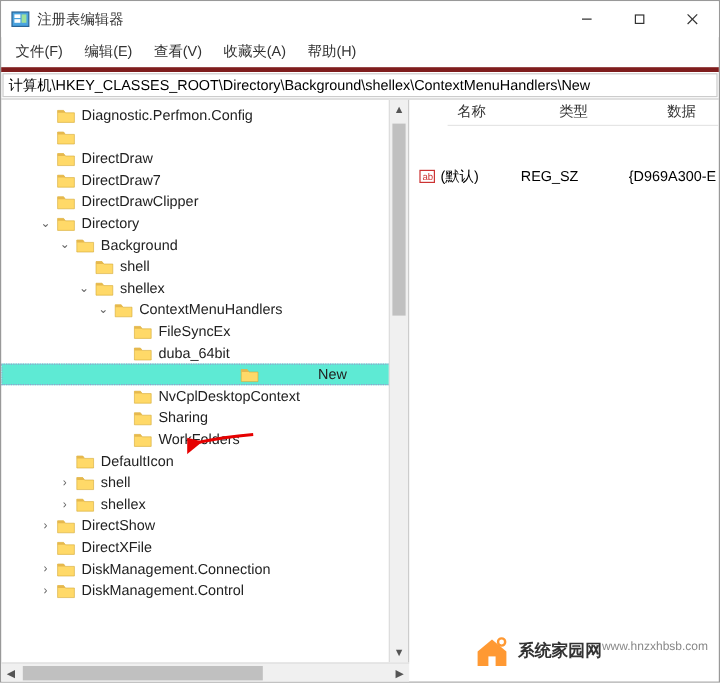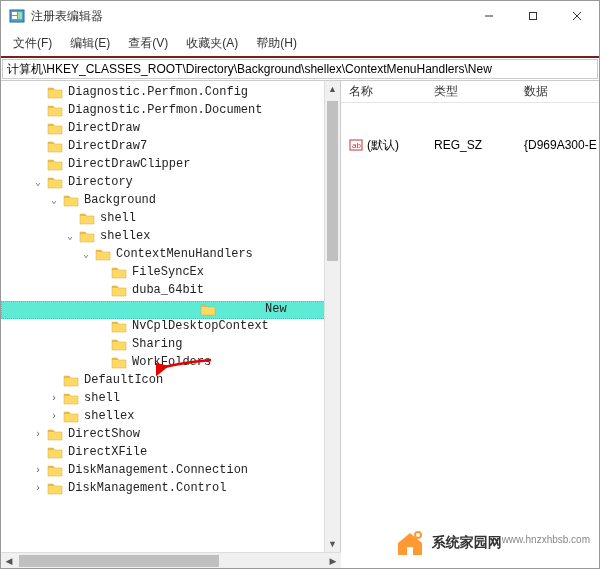--- a/index.html
+++ b/index.html
@@ -3,36 +3,36 @@
 <meta charset="utf-8">
 <style>
   * { box-sizing: border-box; margin: 0; padding: 0; }
   body { font-family: "Microsoft YaHei", "Segoe UI", sans-serif; font-size: 12px; background: #fff; width: 600px; height: 569px; position: relative; overflow: hidden; }
   .window { border: 1px solid #999; width: 100%; height: 100%; display: flex; flex-direction: column; background: #fff; }
   .titlebar { display: flex; align-items: center; height: 30px; padding: 0 0 0 8px; background: #fff; }
   .titlebar .app-icon { width: 16px; height: 16px; margin-right: 6px; }
   .titlebar .title { flex: 0 0 auto; font-size: 12px; color: #333; }
   .titlebar .spacer { flex: 1; }
   .win-btn { width: 44px; height: 30px; display: flex; align-items: center; justify-content: center; color: #333; }
-  .menubar { display: flex; gap: 2px; padding: 2px 4px; border-bottom: 2px solid #7f1d1d; }
+  .menubar { display: flex; gap: 2px; padding: 2px 4px; border-bottom: 4px solid #7f1d1d; }
   .menubar .menu-item { padding: 2px 8px; font-size: 12px; color: #333; }
   .addressbar { display: flex; align-items: center; border-bottom: 1px solid #ccc; padding: 1px; }
   .addressbar input { flex: 1; border: 1px solid #ccc; height: 20px; padding: 0 4px; font-size: 12px; }
   .content { flex: 1; display: flex; overflow: hidden; }
   .tree-pane { width: 340px; border-right: 1px solid #ccc; overflow: auto; position: relative; padding: 4px 0; }
   .list-pane { flex: 1; overflow: auto; }
-  .list-header { display: flex; border-bottom: 1px solid #e5e5e5; font-size: 12px; color: #333; height: 22px; align-items: center; }
+  .list-header { display: flex; border-bottom: 1px solid #e5e5e5; font-size: 12px; color: #333; height: 22px; align-items: center; margin-left: 32px; }
   .list-header .col { padding: 0 8px; }
   .list-row { display: flex; height: 20px; align-items: center; font-size: 12px; margin-top: 32px; }
   .list-row .col { padding: 0 8px; white-space: nowrap; overflow: hidden; }
   .col-name { width: 85px; display: flex; align-items: center; gap: 4px; }
   .col-type { width: 90px; }
   .col-data { flex: 1; }
   .string-icon { width: 14px; height: 14px; }
-  .tree-row { display: flex; align-items: flex-start; height: 18px; font-size: 12px; color: #222; font-family: Liberation Mono, monospace; }
+  .tree-row { display: flex; align-items: center; height: 18px; font-size: 12px; color: #222; }
   .tree-row.selected { background: #5eead4; border: 1px dotted #99c; gap: 44px; }
   .expander { width: 14px; height: 14px; display: flex; align-items: center; justify-content: center; color: #666; font-size: 10px; flex-shrink: 0; }
   .folder-icon { width: 16px; height: 14px; margin: 0 4px 0 2px; flex-shrink: 0; }
   .tree-label { padding: 0 1px; }
   .indent { display: inline-block; flex-shrink: 0; }
   .scrollbar-v { position: absolute; right: 0; top: 0; bottom: 0; width: 16px; background: #f0f0f0; border-left: 1px solid #ddd; }
   .scrollbar-v .thumb { position: absolute; left: 2px; right: 2px; top: 20px; height: 160px; background: #c0c0c0; border-radius: 0; }
   .scrollbar-v .arrow { position: absolute; left: 0; right: 0; height: 16px; display: flex; align-items: center; justify-content: center; font-size: 9px; color: #555; }
   .scrollbar-v .arrow.up { top: 0; }
   .scrollbar-v .arrow.down { bottom: 0; }
@@ -103,21 +103,20 @@
               </svg></span>
             <span class="tree-label">Diagnostic.Perfmon.Config</span>
           </div>
           <div class="tree-row">
             <span class="indent" style="width:30px"></span>
             <span class="expander"></span>
             <span class="folder-icon"><svg viewBox="0 0 16 14">
                 <path d="M1 3 L6 3 L7.5 5 L15 5 L15 13 L1 13 Z" fill="#ffd968" stroke="#d4a832" stroke-width="0.5"></path>
                 <path d="M1 3 L6 3 L7.5 5 L1 5 Z" fill="#e6b84d"></path>
               </svg></span>
-            <span class="tree-label">Diagnostic.Perfmon.Document</span>
           </div>
           <div class="tree-row">
             <span class="indent" style="width:30px"></span>
             <span class="expander"></span>
             <span class="folder-icon"><svg viewBox="0 0 16 14">
                 <path d="M1 3 L6 3 L7.5 5 L15 5 L15 13 L1 13 Z" fill="#ffd968" stroke="#d4a832" stroke-width="0.5"></path>
                 <path d="M1 3 L6 3 L7.5 5 L1 5 Z" fill="#e6b84d"></path>
               </svg></span>
             <span class="tree-label">DirectDraw</span>
           </div>

